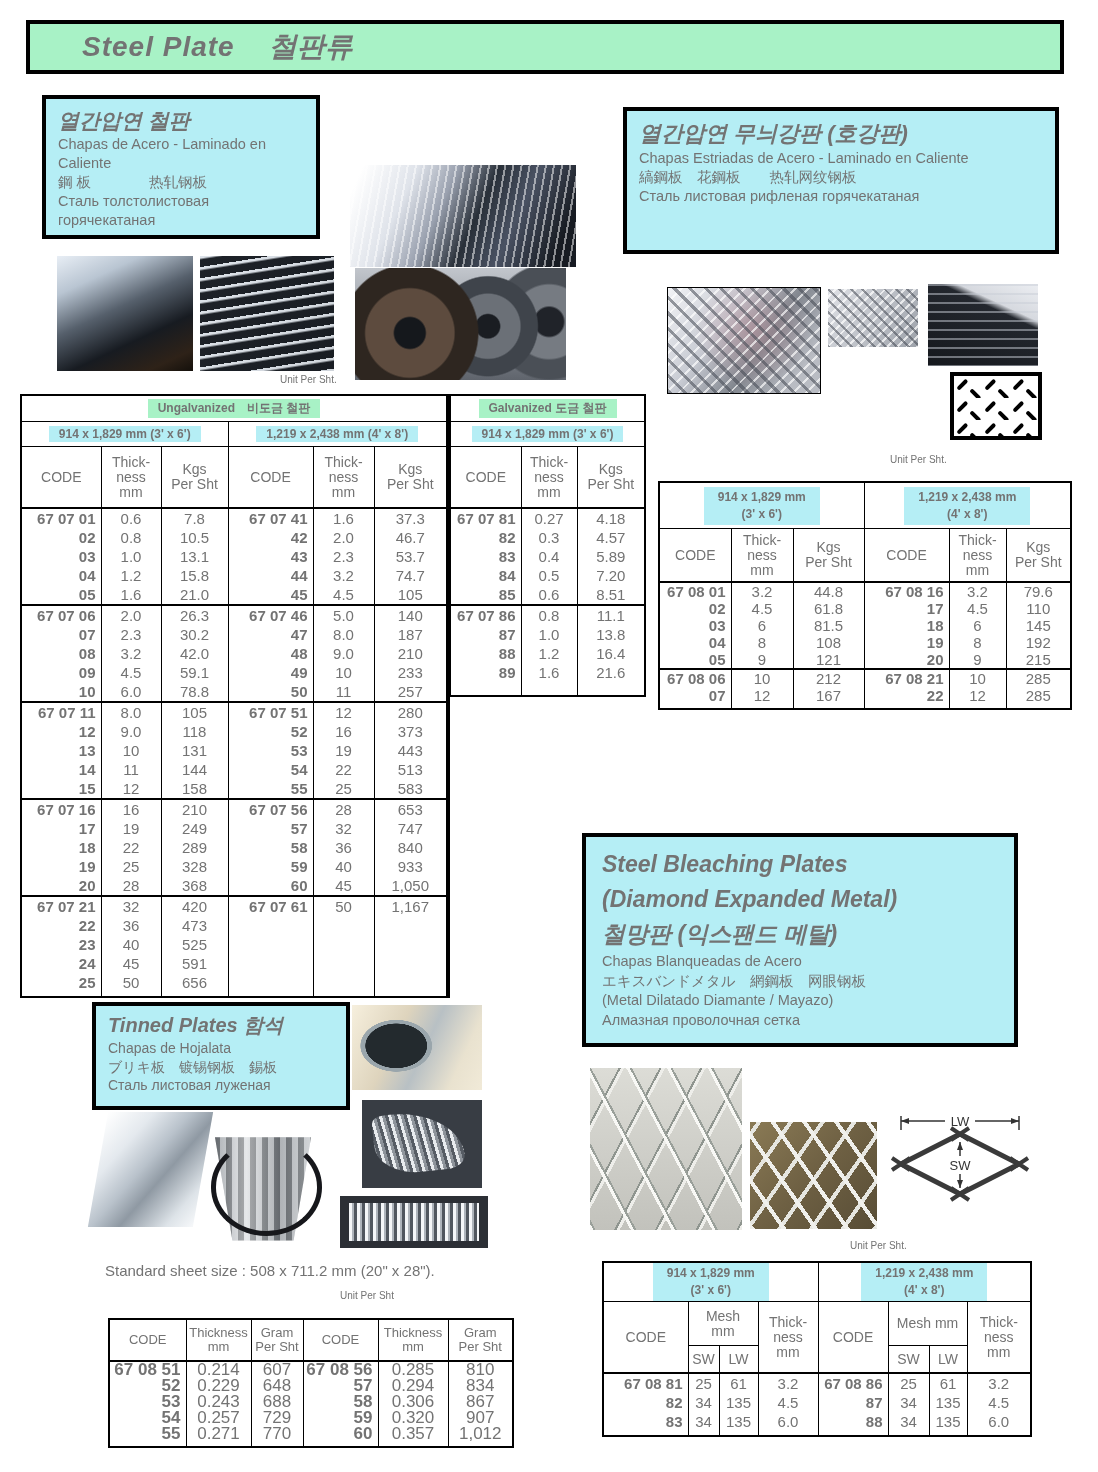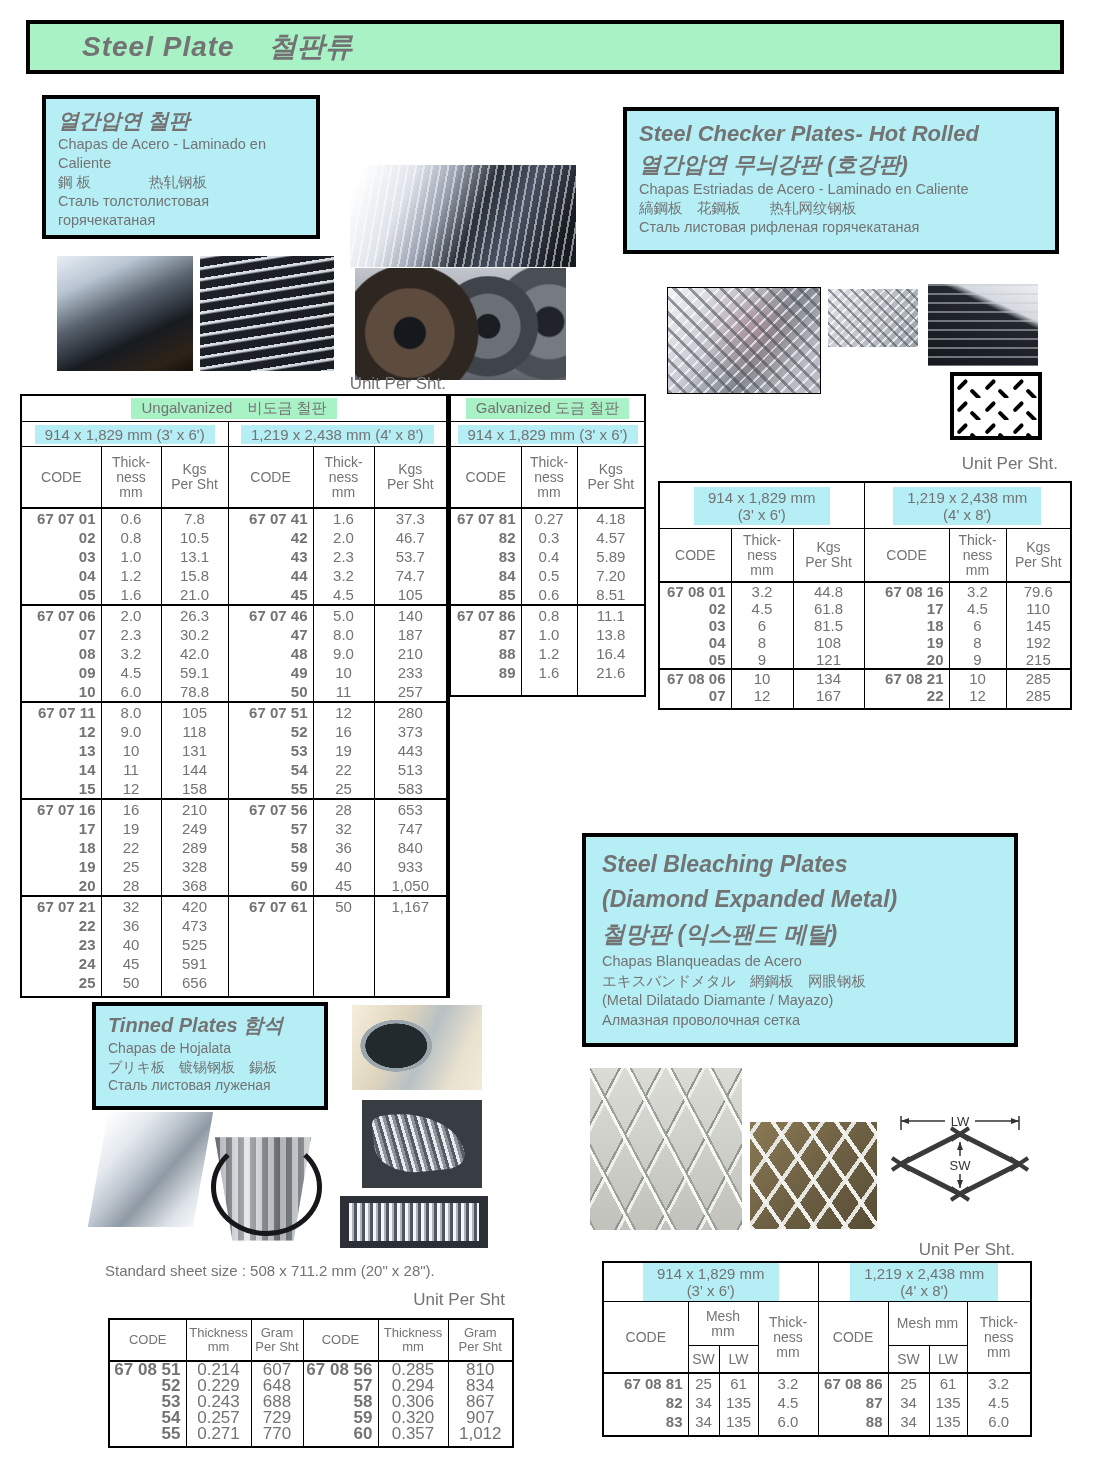--- a/index.html
+++ b/index.html
@@ -15,35 +15,35 @@
   #title-box .t{font-size:28px;font-weight:bold;font-style:italic;margin-left:52px;letter-spacing:1px;}
   #title-box .k{font-size:28px;font-weight:bold;font-style:italic;margin-left:34px;}
 
   .info-box{padding:7px 12px 6px 12px;}
   .info-box .en{font-weight:bold;font-style:italic;}
   .info-box .sm{font-size:14.5px;line-height:19px;}
   #hotrolled-box{left:42px;top:95px;width:278px;height:144px;}
   #hotrolled-box .en{font-size:21px;line-height:29px;}
   #checker-box{left:623px;top:107px;width:436px;height:147px;}
   #checker-box .en{font-size:22px;line-height:31px;}
-  #tinned-box{left:92px;top:1002px;width:236px;height:108px;padding:6px 12px;}
+  #tinned-box{left:92px;top:1002px;width:258px;height:108px;padding:6px 12px;}
   #tinned-box .en{font-size:20px;line-height:27px;}
   #tinned-box .sm{font-size:14px;line-height:18.5px;}
   #bleach-box{left:582px;top:833px;width:436px;height:214px;padding:10px 16px;}
   #bleach-box .en{font-size:23px;line-height:35px;}
   #bleach-box .sm{font-size:14.5px;line-height:19.5px;}
   .prewrap{white-space:pre-wrap;}
 
   
-  .unit{font-size:17px;text-align:right;}
+  .unit{font-size:10px;}
 
   
   table{border-collapse:collapse;table-layout:fixed;position:absolute;background:#fff;}
   th,td{border-left:1px solid #000;border-right:1px solid #000;padding:0;overflow:hidden;}
-  th{font-weight:normal;font-size:15px;text-align:center;white-space:pre-line;}
+  th{font-weight:bold;font-size:12px;text-align:center;white-space:pre-line;}
   th.colhead{font-weight:normal;font-size:14px;line-height:15px;}
   td{font-size:15px;line-height:19px;height:19px;}
   td.c{font-weight:bold;text-align:right;padding-right:5px;}
   td.t{text-align:center;}
   td.k{text-align:center;}
   tbody{border-top:2px solid #000;}
   tbody:last-child tr:last-child td{padding-bottom:4px;}
   .hl{display:inline-block;padding:1px 10px;}
   .hl2{display:inline-block;padding:2px 14px;white-space:pre-line;line-height:17px;}
   #tableA{left:20px;top:394px;width:427px;border:2px solid #000;border-right:4px solid #000;}
@@ -132,21 +132,20 @@
   </div>
 
   <div class="abs frame cyan-bg info-box" id="hotrolled-box">
     <div class="en">열간압연 철판</div>
     <div class="sm">Chapas de Acero - Laminado en Caliente</div>
     <div class="sm prewrap">鋼 板　　　　热轧钢板</div>
     <div class="sm">Сталь толстолистовая горячекатаная</div>
   </div>
 
   <div class="abs frame cyan-bg info-box" id="checker-box">
-    <div class="en">Steel Checker Plates- Hot Rolled</div>
     <div class="en">열간압연 무늬강판 (호강판)</div>
     <div class="sm">Chapas Estriadas de Acero - Laminado en Caliente</div>
     <div class="sm prewrap">縞鋼板　花鋼板　　热轧网纹钢板</div>
     <div class="sm">Сталь листовая рифленая горячекатаная</div>
   </div>
 
   <div class="photo ph-fan" style="left:350px;top:165px;width:226px;height:102px;"></div>
   <div class="photo ph-plate1" style="left:57px;top:256px;width:136px;height:115px;"></div>
   <div class="photo ph-plate2" style="left:200px;top:256px;width:134px;height:115px;"></div>
   <div class="photo ph-coils" style="left:355px;top:268px;width:211px;height:112px;"></div>
@@ -559,21 +558,21 @@
           <td class="k">121</td>
           <td class="c">20</td>
           <td class="t">9</td>
           <td class="k">215</td>
         </tr>
       </tbody>
     <tbody>
         <tr>
           <td class="c">67 08 06</td>
           <td class="t">10</td>
-          <td class="k">134</td>
+          <td class="k">212</td>
           <td class="c">67 08 21</td>
           <td class="t">10</td>
           <td class="k">285</td>
         </tr>
         <tr>
           <td class="c">07</td>
           <td class="t">12</td>
           <td class="k">167</td>
           <td class="c">22</td>
           <td class="t">12</td>

